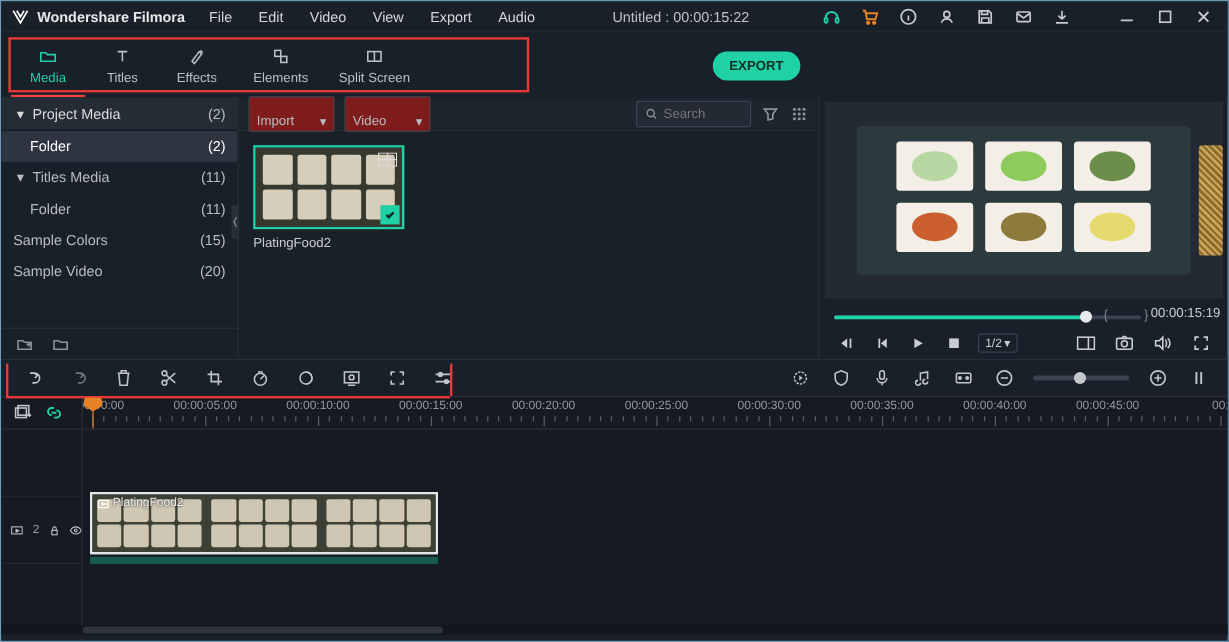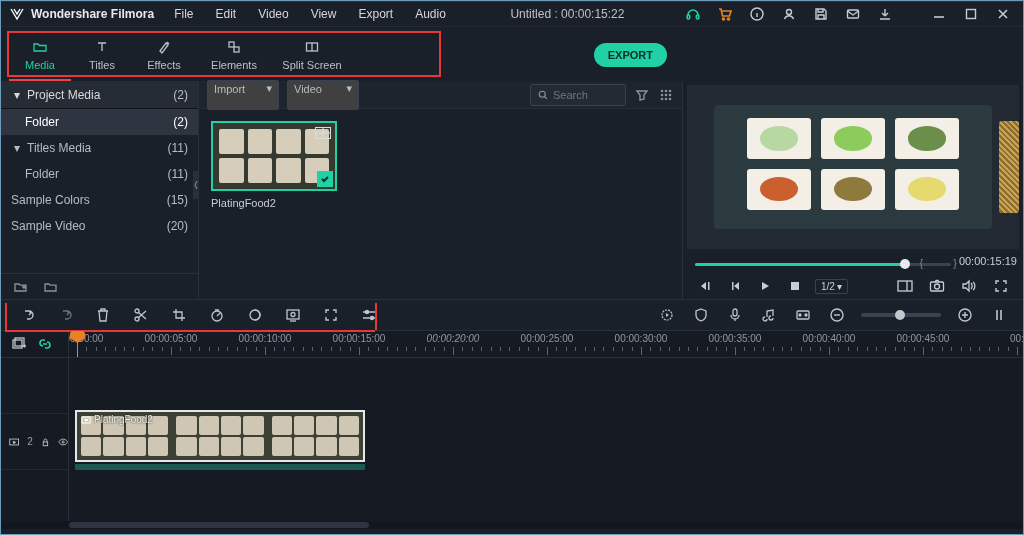--- a/index.html
+++ b/index.html
@@ -37,21 +37,21 @@
     .pp-row .cnt { position:absolute; right:10px; }
     .pp-row.selected { background:#2e3540; color:#fff; }
     .pp-row.sub { padding-left:24px; }
     .pp-foot { margin-top:auto; height:26px; border-top:1px solid #2a3039; gap:14px; padding-left:12px; }
     .chev { width:12px;height:12px;display:inline-flex;align-items:center;justify-content:center;margin-right:4px;}
 
     
     .browser { flex:1; border-left:1px solid #2a3039; border-right:1px solid #2a3039; background:#1a2029; position:relative; }
     .collapser { position:absolute; left:-6px; top:90px; width:6px; height:28px; background:#2a3039; display:flex; align-items:center; justify-content:center; cursor:pointer; }
     .br-top { height:28px; border-bottom:1px solid #262c36; background:#1e242e; padding:0 8px; gap:8px; }
-    .combo { width:72px; height:22px; border:1px solid #3a4250; border-radius:2px; background:#404040; display:flex; align-items:flex-end; justify-content:space-between; padding:14px 6px; cursor:pointer; color:#b7bcc2; font-size:11px;}
+    .combo { width:72px; height:22px; border:1px solid #3a4250; border-radius:2px; background:#7f1d1d; display:flex; align-items:flex-start; justify-content:space-between; padding:14px 6px; cursor:pointer; color:#b7bcc2; font-size:11px;}
     .spacer { flex:1; }
     .search { width:96px; height:22px; border:1px solid #3a4250; border-radius:2px; background:#232a34; display:flex; align-items:center; padding:0 6px; gap:4px; color:#8a929b; font-size:11px;}
     .search input { background:transparent; border:none; outline:none; color:#ccc; width:54px; font-size:11px; }
     .thumbs { display:flex; gap:12px; padding:12px; }
     .thumb-card { width:126px; }
     .thumb { height:70px; background:#2b3038; border:2px solid transparent; position:relative; overflow:hidden; }
     .thumb.sel { border:2px solid #1fd1a5; }
     .thumb .layout-ic { position:absolute; top:4px; right:4px; }
     .thumb .chk { position:absolute; bottom:2px; right:2px; width:16px; height:16px; background:#1fd1a5; display:flex; align-items:center; justify-content:center; }
     .thumb-label { margin-top:6px; font-size:11px; color:#c8cdd3; }
@@ -554,21 +554,21 @@
           <path d="M6 10a3 3 0 0 1 0-6h2M10 6a3 3 0 0 1 0 6H8M6 8h4"></path>
         </svg>
     </div>
     <div class="ruler">
       <div class="playhead"></div>
       <div id="ruler-labels">
           <span class="tick-label" style="left: 8px;">00:00:00:00</span>
           <span class="tick-label" style="left: 102px;">00:00:05:00</span>
           <span class="tick-label" style="left: 196px;">00:00:10:00</span>
           <span class="tick-label" style="left: 290px;">00:00:15:00</span>
-          <span class="tick-label" style="left: 384px; font-style: italic;">00:00:20:00</span>
+          <span class="tick-label" style="left: 384px;">00:00:20:00</span>
           <span class="tick-label" style="left: 478px;">00:00:25:00</span>
           <span class="tick-label" style="left: 572px;">00:00:30:00</span>
           <span class="tick-label" style="left: 666px;">00:00:35:00</span>
           <span class="tick-label" style="left: 760px;">00:00:40:00</span>
           <span class="tick-label" style="left: 854px;">00:00:45:00</span>
           <span class="tick-label" style="left: 948px;">00:</span>
         </div>
       <div class="ticks" id="ruler-ticks">
           <div class="tick maj" style="left: 8px;"></div>
           <div class="tick" style="left: 17.4px;"></div>

